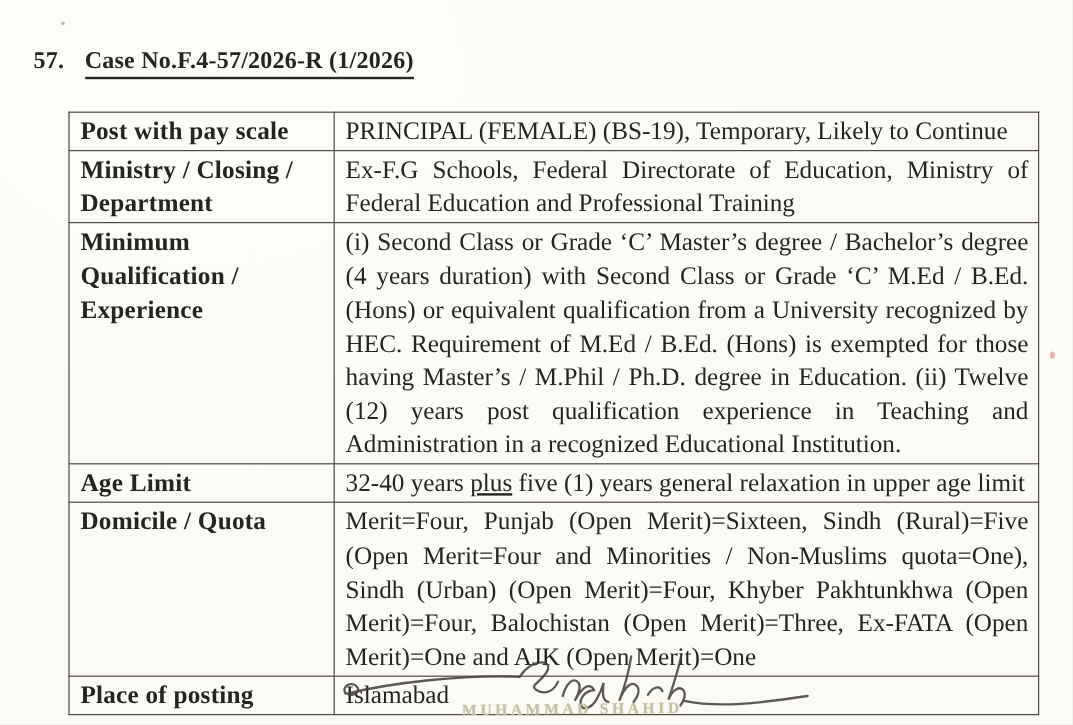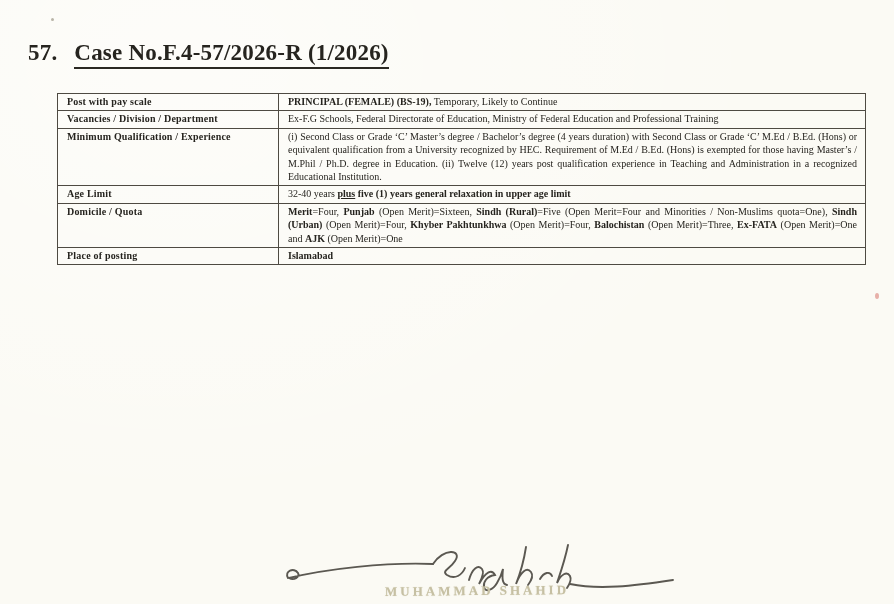--- a/index.html
+++ b/index.html
@@ -15,21 +15,21 @@
       radial-gradient(ellipse at 20% 10%, rgba(255,255,255,0.5), rgba(255,255,255,0) 60%),
       #fbfaf4;
     overflow: hidden;
     font-family: "Liberation Serif", "DejaVu Serif", serif;
     color: #26241f;
   }
   .heading {
     position: absolute;
     left: 28px;
     top: 40px;
-    font-size: 23px;
+    font-size: 20px;
     font-weight: bold;
     letter-spacing: 0.2px;
     white-space: nowrap;
   }
   .heading .case-no {
     margin-left: 17px;
     display: inline-block;
     border-bottom: 2px solid #2a2822;
     padding-bottom: 1px;
   }
@@ -37,33 +37,33 @@
     position: absolute;
     left: 57px;
     top: 93px;
     width: 809px;
     border-collapse: collapse;
     table-layout: fixed;
   }
   table.case-table td {
     border: 1.6px solid #4e4a42;
     vertical-align: top;
-    font-size: 10px;
+    font-size: 21px;
     line-height: 1.34;
     padding: 1px 8px 2px 9px;
   }
   td.label-cell {
     width: 203px;
     font-weight: bold;
     letter-spacing: 0.2px;
   }
   td.value-cell {
     text-align: justify;
   }
-  td.value-cell span.b { font-weight: bold; }
+  td.value-cell span.b { font-weight: normal; }
   td.value-cell span.u { text-decoration: underline; }
   .signature-block {
     position: absolute;
     left: 281px;
     top: 543px;
     width: 400px;
     height: 61px;
   }
   .signature-svg {
     position: absolute;
@@ -98,21 +98,21 @@
     <span>57.</span><span class="case-no">Case No.F.4-57/2026-R (1/2026)</span>
   </div>
 
   <table class="case-table">
     <tbody>
       <tr>
         <td class="label-cell">Post with pay scale</td>
         <td class="value-cell"><span class="b">PRINCIPAL (FEMALE) (BS-19),</span><span> Temporary, Likely to Continue</span></td>
       </tr>
       <tr>
-        <td class="label-cell">Vacancies / Division / Department</td>
+        <td class="label-cell">Ministry / Closing / Department</td>
         <td class="value-cell"><span>Ex-F.G Schools, Federal Directorate of Education, Ministry of Federal Education and Professional Training</span></td>
       </tr>
       <tr>
         <td class="label-cell">Minimum Qualification / Experience</td>
         <td class="value-cell"><span>(i) Second Class or Grade ‘C’ Master’s degree / Bachelor’s degree (4 years duration) with Second Class or Grade ‘C’ M.Ed / B.Ed. (Hons) or equivalent qualification from a University recognized by HEC. Requirement of M.Ed / B.Ed. (Hons) is exempted for those having Master’s / M.Phil / Ph.D. degree in Education. (ii) Twelve (12) years post qualification experience in Teaching and Administration in a recognized Educational Institution.</span></td>
       </tr>
       <tr>
         <td class="label-cell">Age Limit</td>
         <td class="value-cell"><span>32-40 years </span><span class="b u">plus</span><span class="b"> five (1) years general relaxation in upper age limit</span></td>
       </tr>

